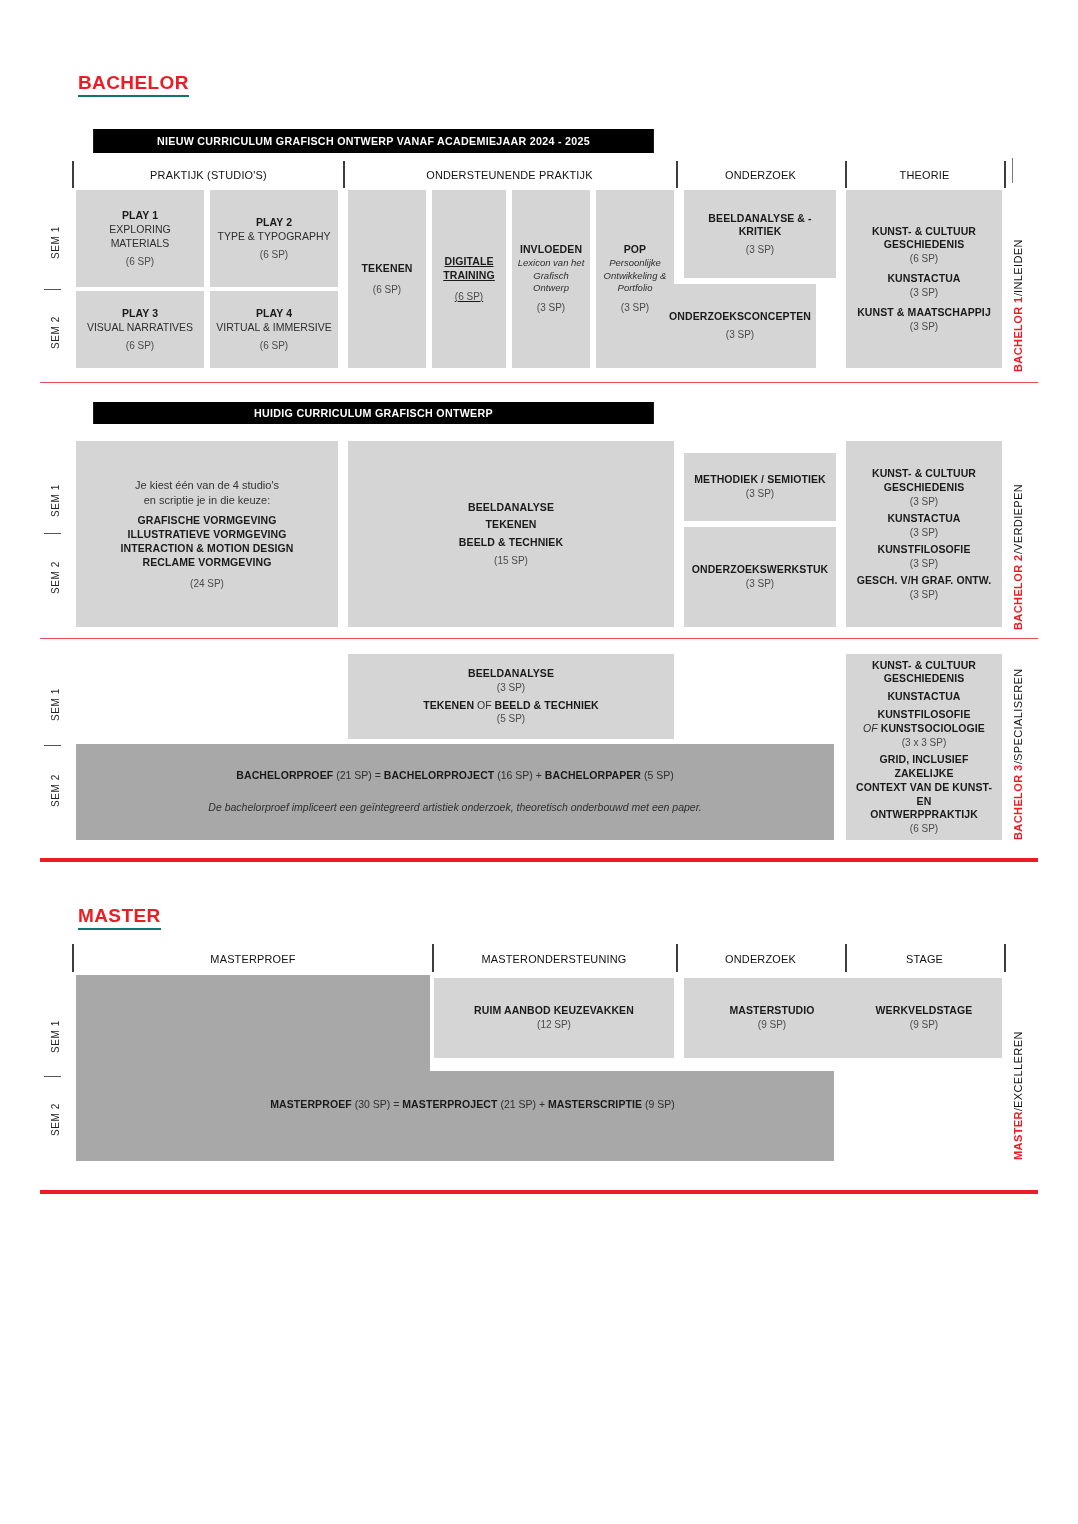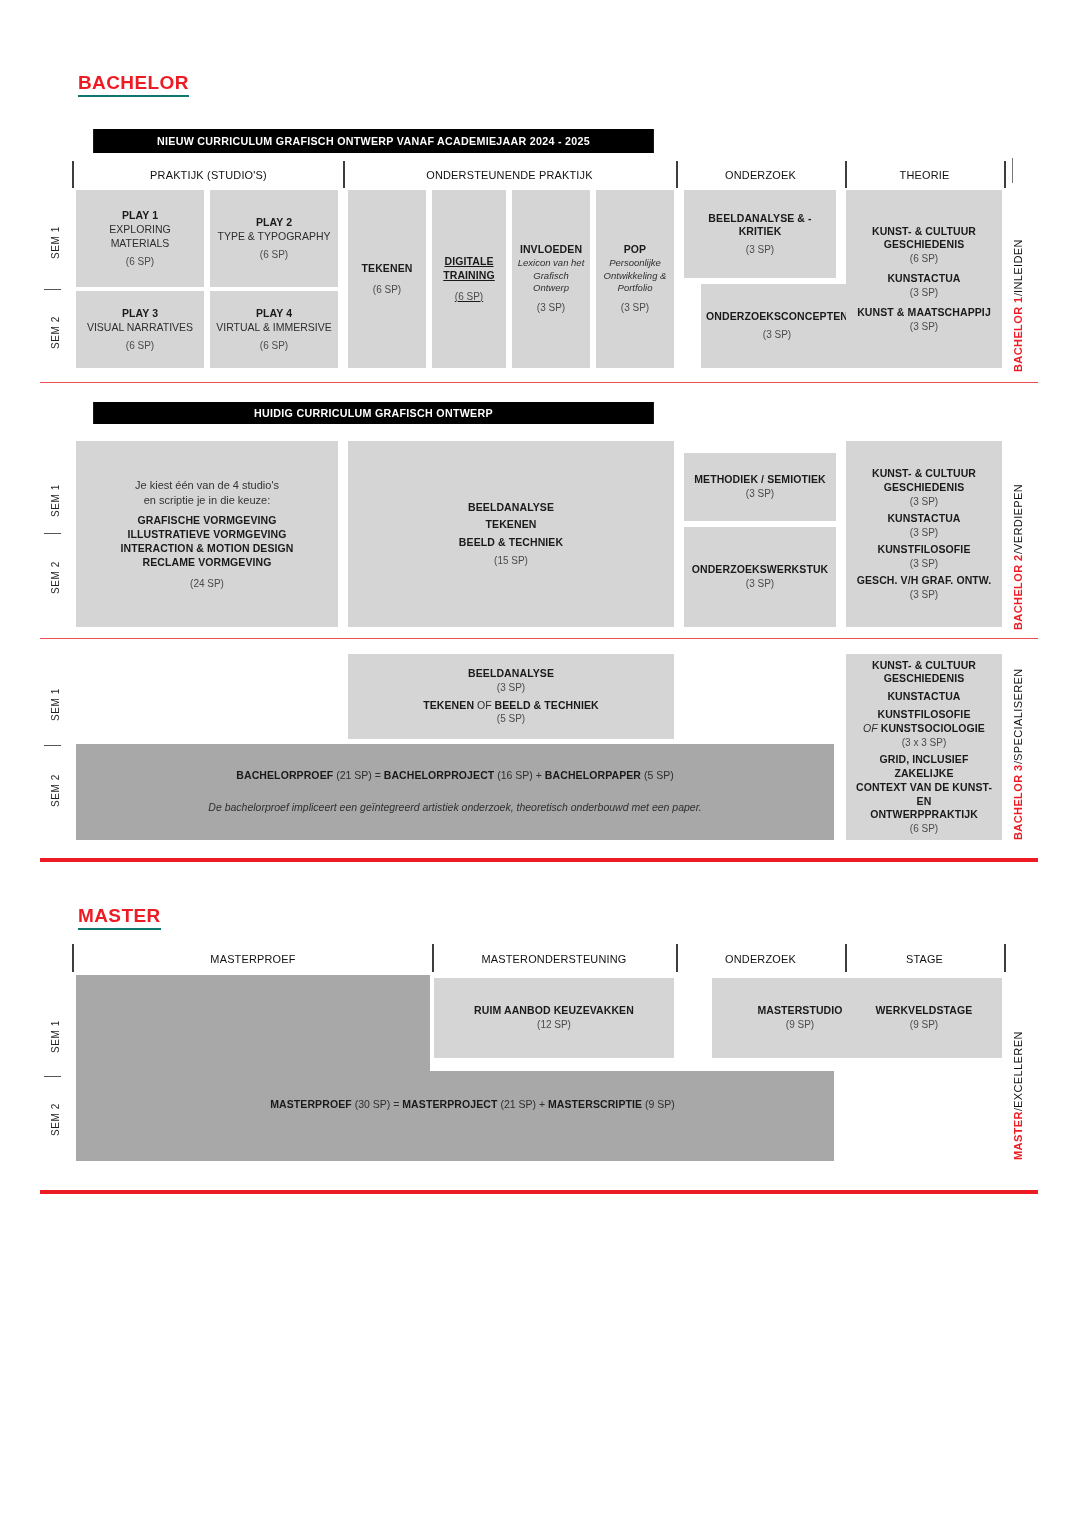--- a/index.html
+++ b/index.html
@@ -147,21 +147,21 @@
     <div class="t-i">Portfolio</div>
     <div class="gap"></div>
     <div class="t-sp">(3 SP)</div>
   </div>
 
   <div class="box" style="left:684px;top:190px;width:152px;height:88px;">
     <div class="t-b">BEELDANALYSE &amp; -KRITIEK</div>
     <div class="gap-s"></div>
     <div class="t-sp">(3 SP)</div>
   </div>
-  <div class="box" style="left:701px;top:284px;width:152px;height:84px;text-align:center;">
+  <div class="box" style="left:664px;top:284px;width:152px;height:84px;text-align:center;">
     <div class="t-b">ONDERZOEKSCONCEPTEN</div>
     <div class="gap-s"></div>
     <div class="t-sp">(3 SP)</div>
   </div>
 
   <div class="box" style="left:846px;top:190px;width:156px;height:178px;">
     <div class="t-b">KUNST- &amp; CULTUUR</div>
     <div class="t-b">GESCHIEDENIS</div>
     <div class="t-sp">(6 SP)</div>
     <div class="gap"></div>
@@ -316,21 +316,21 @@
     </div>
     <div style="height:16px;"></div>
   </div>
 
   <div style="position:absolute;left:430px;top:972px;width:408px;height:99px;background:#ffffff;"></div>
 
   <div class="box" style="left:434px;top:978px;width:240px;height:80px;">
     <div class="t-b">RUIM AANBOD KEUZEVAKKEN</div>
     <div class="t-sp">(12 SP)</div>
   </div>
-  <div class="box" style="left:684px;top:978px;width:176px;height:80px;margin-left:28px;">
+  <div class="box" style="left:684px;top:978px;width:176px;height:80px;">
     <div class="t-b">MASTERSTUDIO</div>
     <div class="t-sp">(9 SP)</div>
   </div>
   <div class="box" style="left:846px;top:978px;width:156px;height:80px;">
     <div class="t-b">WERKVELDSTAGE</div>
     <div class="t-sp">(9 SP)</div>
   </div>
 
   <div class="rail" style="left:1012px;top:985px;height:175px;">
     <span class="hi">MASTER</span>

